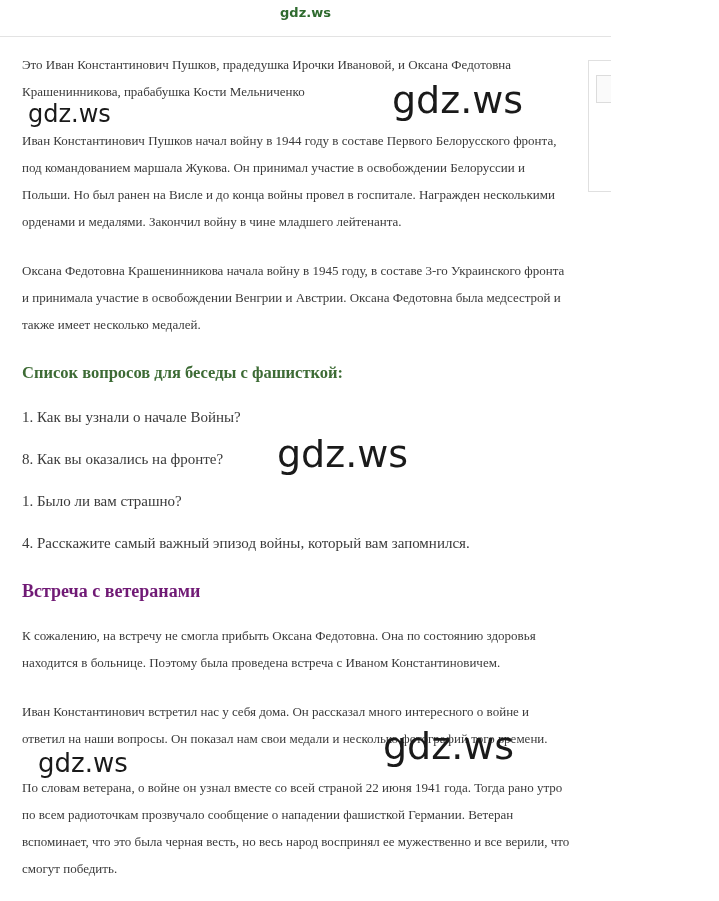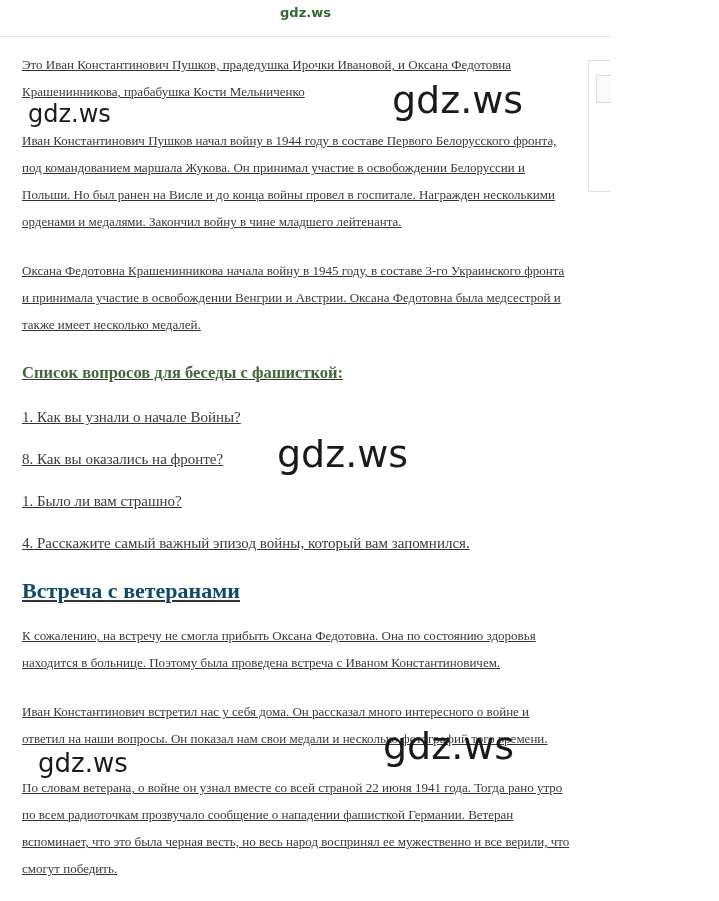--- a/index.html
+++ b/index.html
@@ -13,21 +13,20 @@
     font-family: "Liberation Serif", serif;
     color: #333333;
     position: relative;
     overflow: hidden;
   }
   .page {
     position: relative;
     width: 611px;
     height: 901px;
     box-sizing: border-box;
-    text-decoration: underline;
   }
   .topbar {
     height: 36px;
     border-bottom: 1px solid #e3e3e3;
     position: relative;
   }
   .topbar-logo {
     position: absolute;
     left: 0;
     right: 0;
@@ -51,24 +50,24 @@
     text-align: left;
   }
   h3.heading {
     font-size: 16.5px;
     line-height: 26px;
     font-weight: bold;
     color: #3d6b35;
     margin: 0 0 18px 0;
   }
   h3.heading2 {
-    font-size: 22px;
+    font-size: 18px;
     line-height: 26px;
     font-weight: bold;
-    color: #0c4a6e;
+    color: #701a75;
     margin: 22px 0 18px 0;
   }
   ol.questions {
     list-style: none;
     margin: 0 0 18px 0;
     padding: 0;
   }
   ol.questions li {
     font-size: 15px;
     line-height: 26px;

